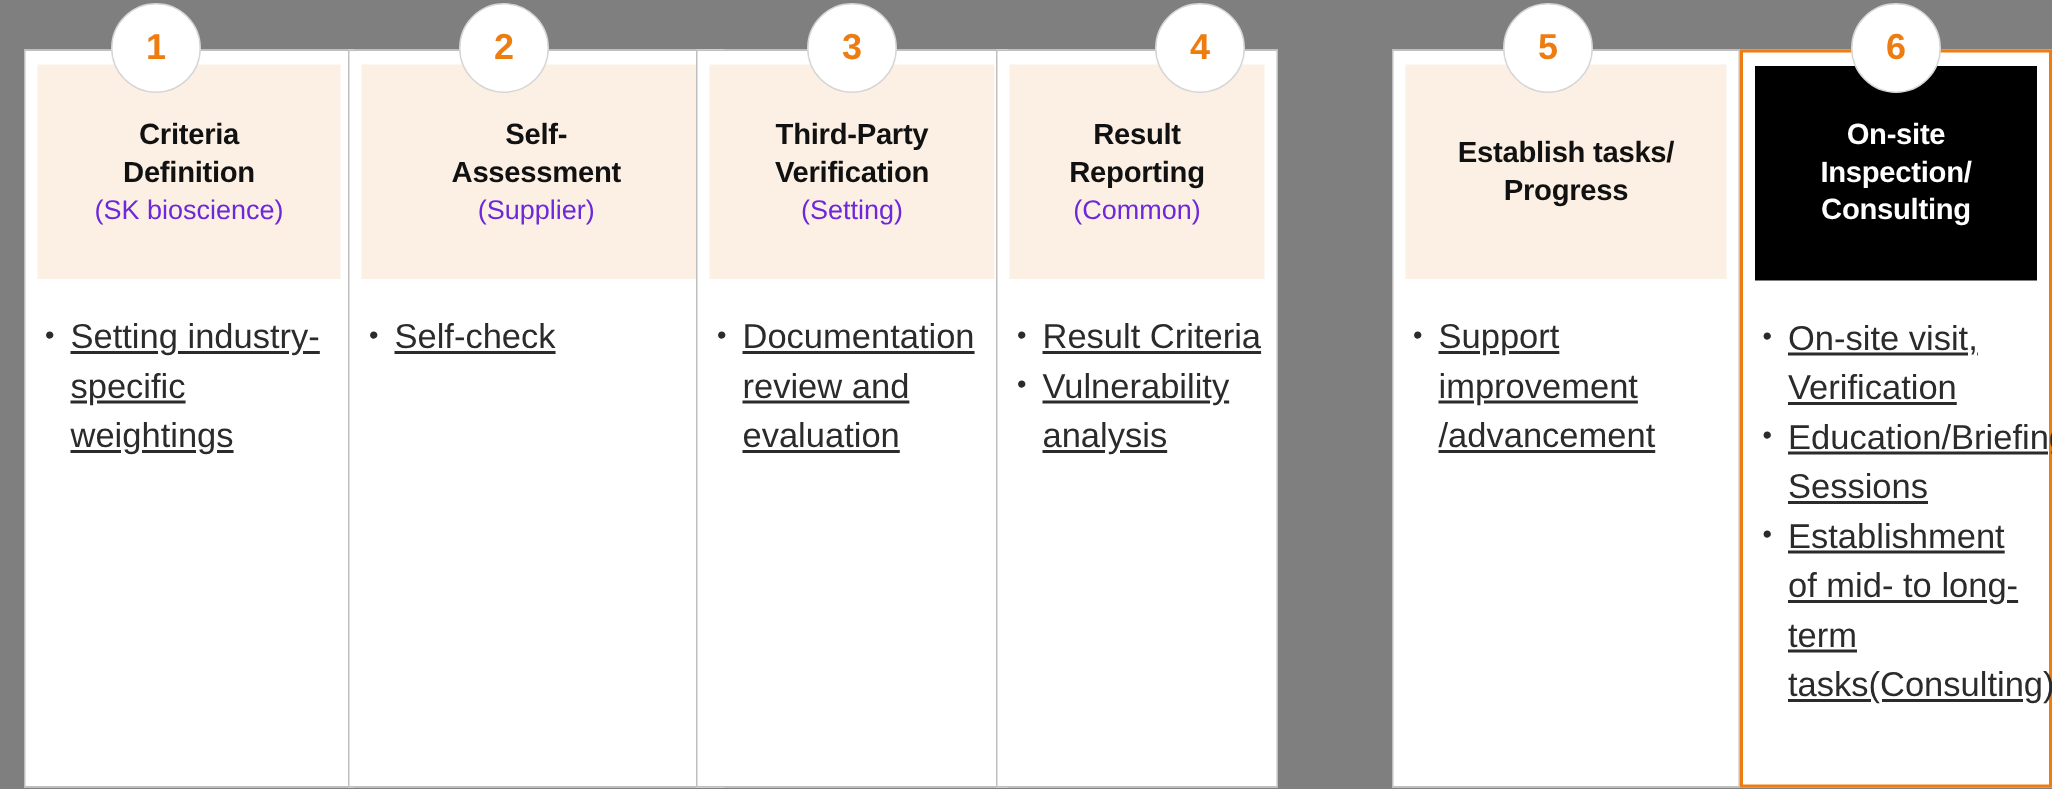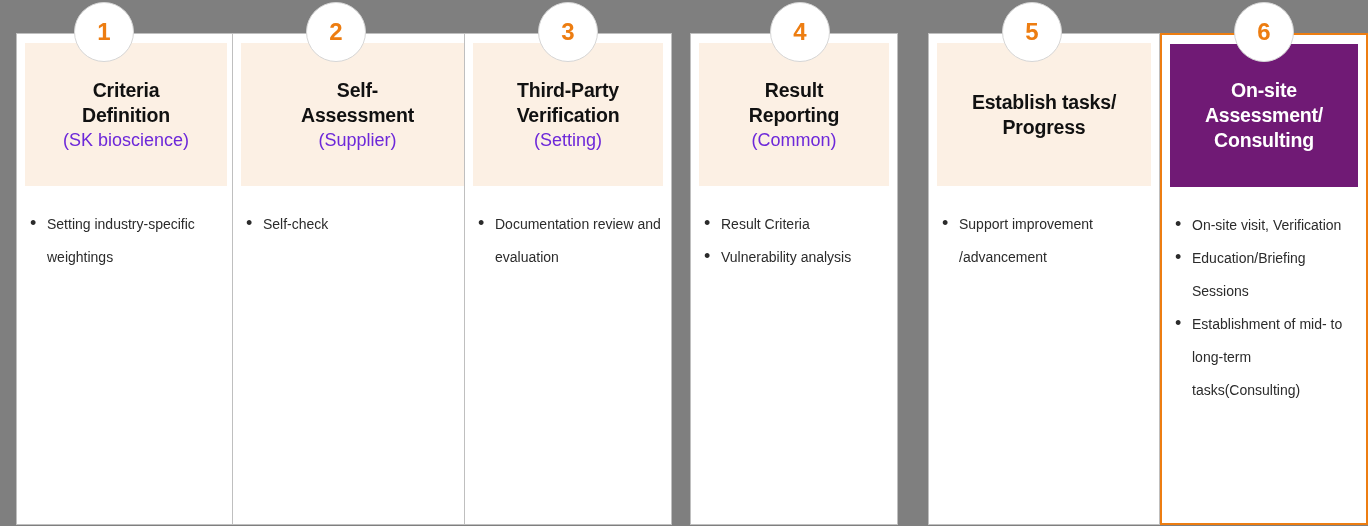--- a/index.html
+++ b/index.html
@@ -32,38 +32,38 @@
     box-sizing: border-box;
     padding: 9px 8px 0 8px;
   }
   .card.highlight {
     border: 2px solid #ED7D11;
   }
 
   .card-c1 { left: 16px;    width: 220px; }
   .card-c2 { left: 232px;  width: 251px; }
   .card-c3 { left: 464px;  width: 208px; }
-  .card-c4 { left: 690px;  width: 208px; }
+  .card-c4 { left: 664px;  width: 188px; }
   .card-c5 { left: 928px;  width: 232px; }
   .card-c6 { left: 1160px; width: 208px; }
 
   
   .card-head {
     height: 143px;
     background: #fcf0e4;
     box-sizing: border-box;
     display: flex;
     flex-direction: column;
     align-items: center;
     justify-content: center;
     text-align: center;
     padding: 0 4px;
   }
   .card.highlight .card-head {
-    background: #701a75;
+    background: #000000;
   }
 
   .head-title {
     font-size: 19.5px;
     font-weight: bold;
     line-height: 25px;
     color: #111111;
     letter-spacing: -0.2px;
   }
   .card.highlight .head-title {
@@ -77,25 +77,26 @@
   }
 
   
   .bullets {
     margin: 0;
     padding: 22px 2px 0 4px;
     list-style: none;
   }
   .bullets li {
     position: relative;
-    font-size: 14px;
+    font-size: 23px;
     line-height: 33px;
     color: #2b2b2b;
     padding-left: 18px;
     margin-bottom: 0px;
+    text-decoration: underline;
   }
   .bullets li::before {
     content: "\2022";
     position: absolute;
     left: 1px;
     top: -1px;
     font-size: 18px;
     color: #2b2b2b;
   }
 
@@ -191,21 +192,21 @@
     </div>
     <ul class="bullets">
       <li>Support improvement /advancement</li>
     </ul>
   </div>
 
   <div class="card card-c6 highlight">
     <div class="card-head">
       <div class="head-title">
         <span>On-site</span><br>
-        <span>Assessment/</span><br>
+        <span>Inspection/</span><br>
         <span>Consulting</span>
       </div>
     </div>
     <ul class="bullets">
       <li>On-site visit, Verification</li>
       <li>Education/Briefing Sessions</li>
       <li>Establishment of mid- to long-term tasks(Consulting)</li>
     </ul>
   </div>
 

